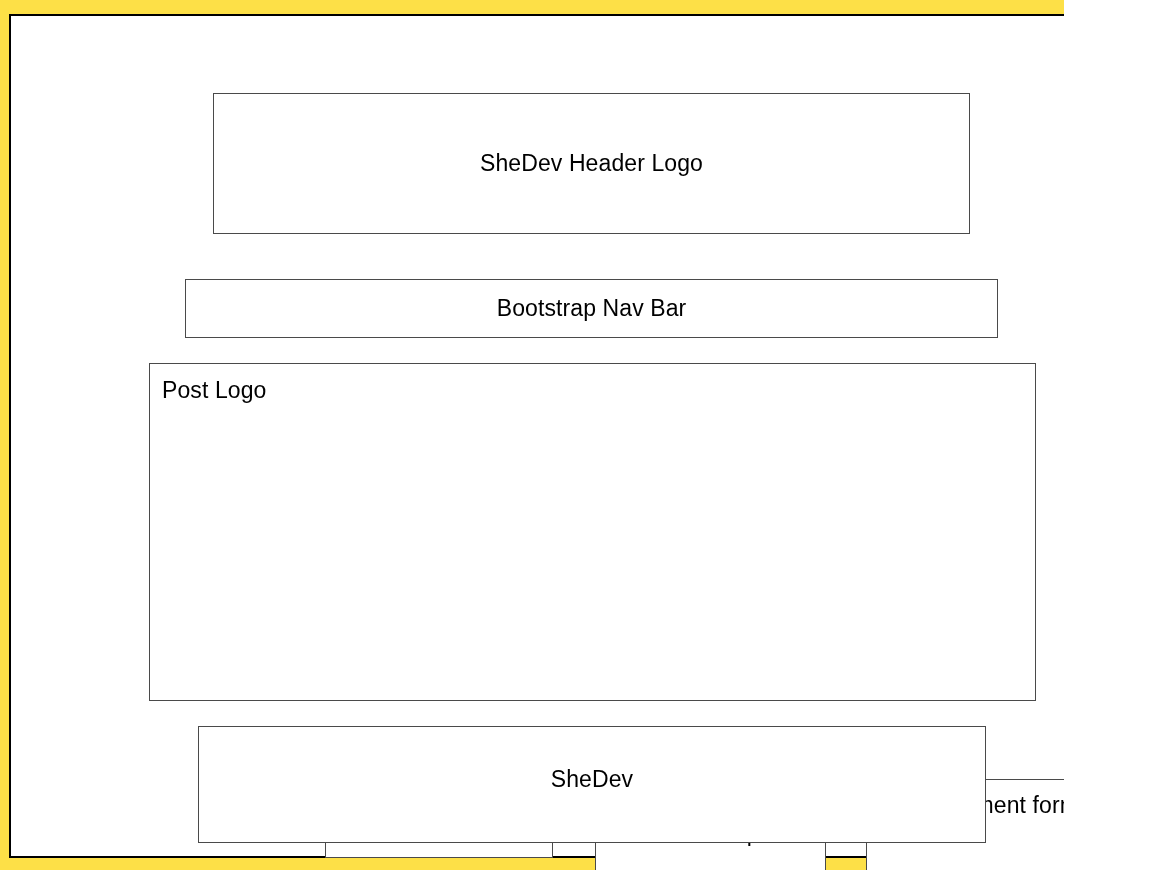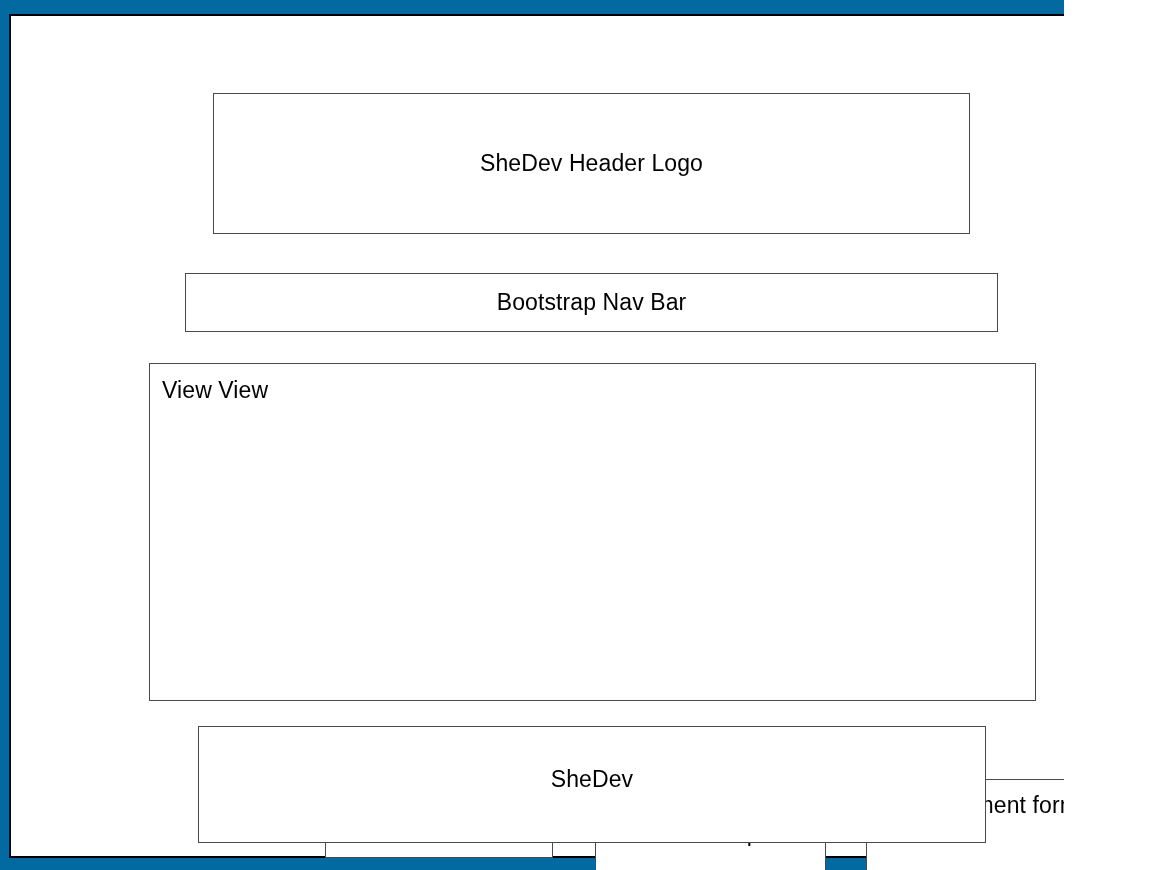--- a/index.html
+++ b/index.html
@@ -10,21 +10,21 @@
   }
   body {
     font-family: "Liberation Sans", sans-serif;
     -webkit-font-smoothing: antialiased;
   }
 
   #canvas {
     position: relative;
     width: 1064px;
     height: 870px;
-    background: #0369a1;
+    background: #fde047;
     overflow: hidden;
   }
 
   
   #page-frame {
     position: absolute;
     left: 9px;
     top: 14px;
     width: 1143px;
     height: 844px;
@@ -65,21 +65,21 @@
   #header-logo-box {
     left: 202px;
     top: 77px;
     width: 757px;
     height: 141px;
   }
   #header-logo-box .label-center { top: 56px; }
 
   #nav-bar-box {
     left: 174px;
-    top: 257px;
+    top: 263px;
     width: 813px;
     height: 59px;
   }
   #nav-bar-box .label-center { top: 15px; }
 
   #post-view-box {
     left: 138px;
     top: 347px;
     width: 887px;
     height: 338px;
@@ -136,21 +136,21 @@
 
     <div class="wf-box" id="header-logo-box">
       <span class="label-center">SheDev Header Logo</span>
     </div>
 
     <div class="wf-box" id="nav-bar-box">
       <span class="label-center">Bootstrap Nav Bar</span>
     </div>
 
     <div class="wf-box" id="post-view-box">
-      <span class="label-topleft">View View</span>
+      <span class="label-topleft">Post Logo</span>
 
       <div class="wf-box" id="post-description-box">
         <span class="inner-label">Post Description</span>
       </div>
 
       <div class="wf-box" id="comments-box">
         <span class="inner-label">Comments w/link to commenter’s profile</span>
       </div>
 
       <div class="wf-box" id="new-comment-form-box">

